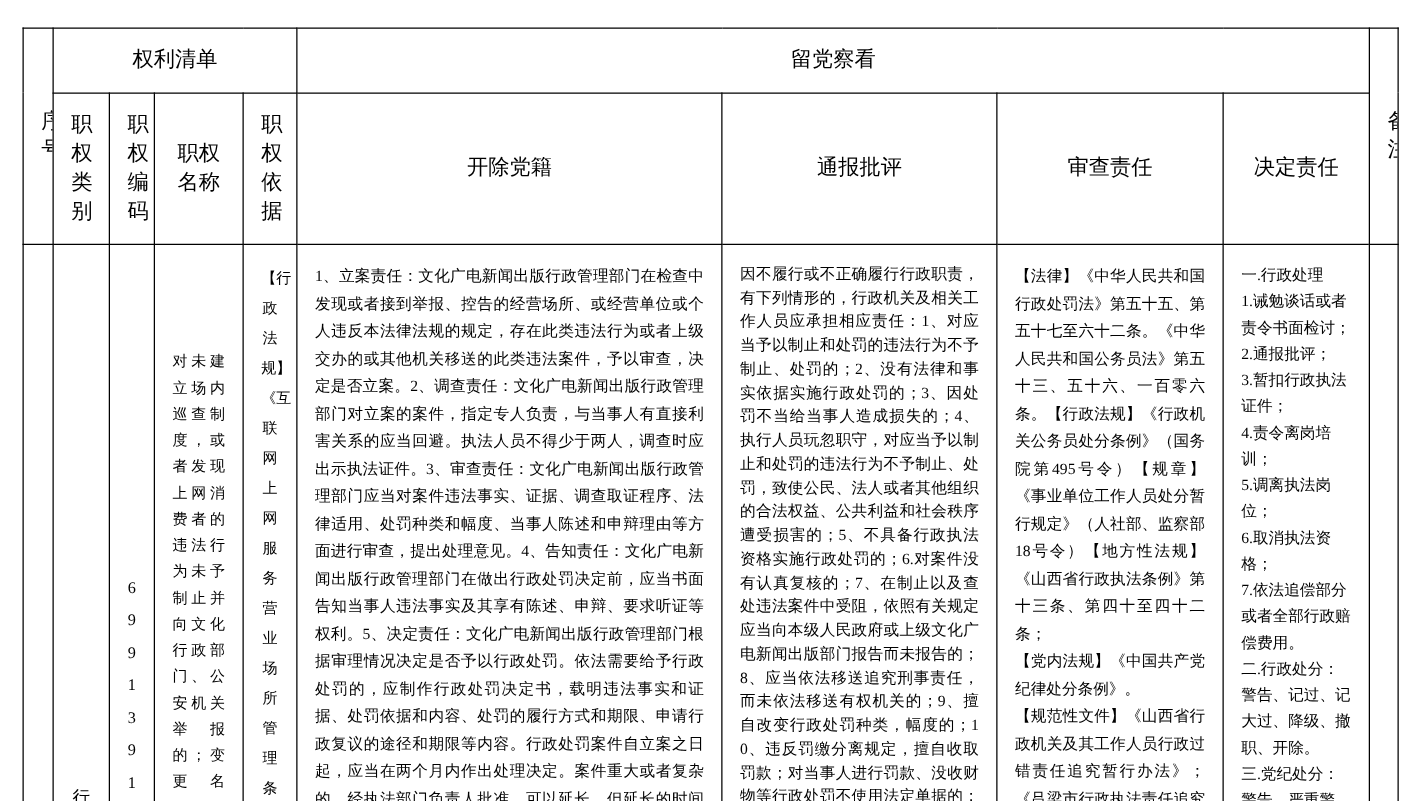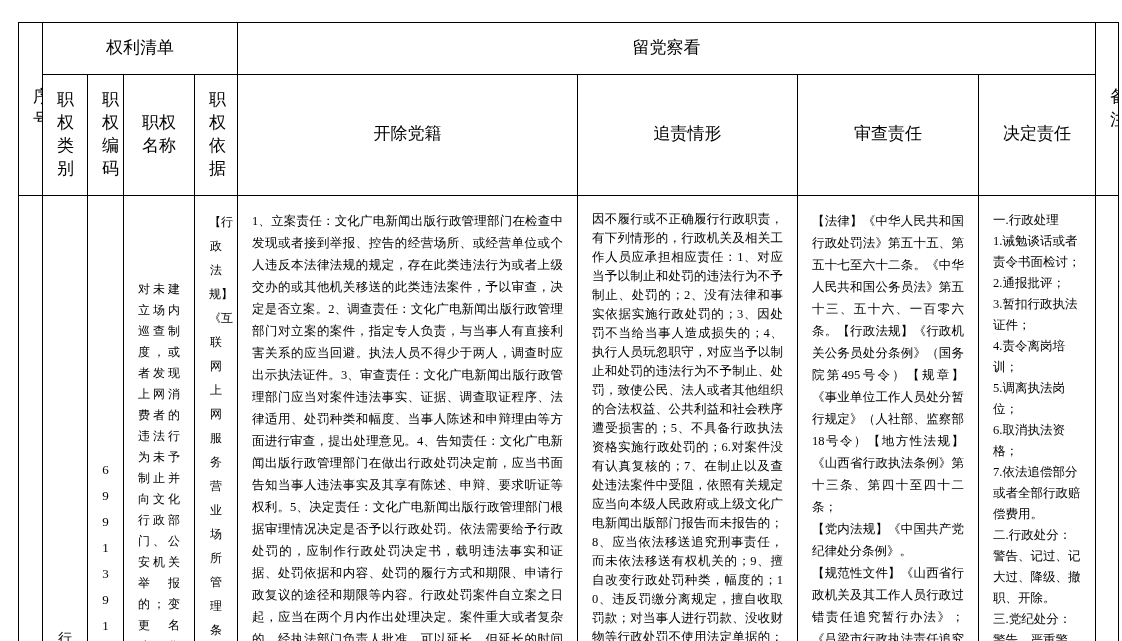--- a/index.html
+++ b/index.html
@@ -102,21 +102,21 @@
 类别</th>
         <th>职
 权
 编
 码</th>
         <th>职权
 名称</th>
         <th>职权
 依据</th>
         <th>开除党籍</th>
-        <th>追责情形</th>
+        <th>通报批评</th>
         <th>审查责任</th>
         <th>决定责任</th>
       </tr>
     </thead>
     <tbody>
       <tr class="body-row">
         <td class="mid cell-serial">48</td>
         <td class="mid cell-category">行政处罚</td>
         <td class="mid cell-code">699139179-CF-0048</td>
         <td class="cell-name">对未建立场内巡查制度，或者发现上网消费者的违法行为未予制止并向文化行政部门、公安机关举报的；变更名称、住所、法定代表人或者主要负责人、注册资本、网络地址或者终止经营活动，未向文化行政部门、公安机关办理有关手续或者备案的处罚。</td>

